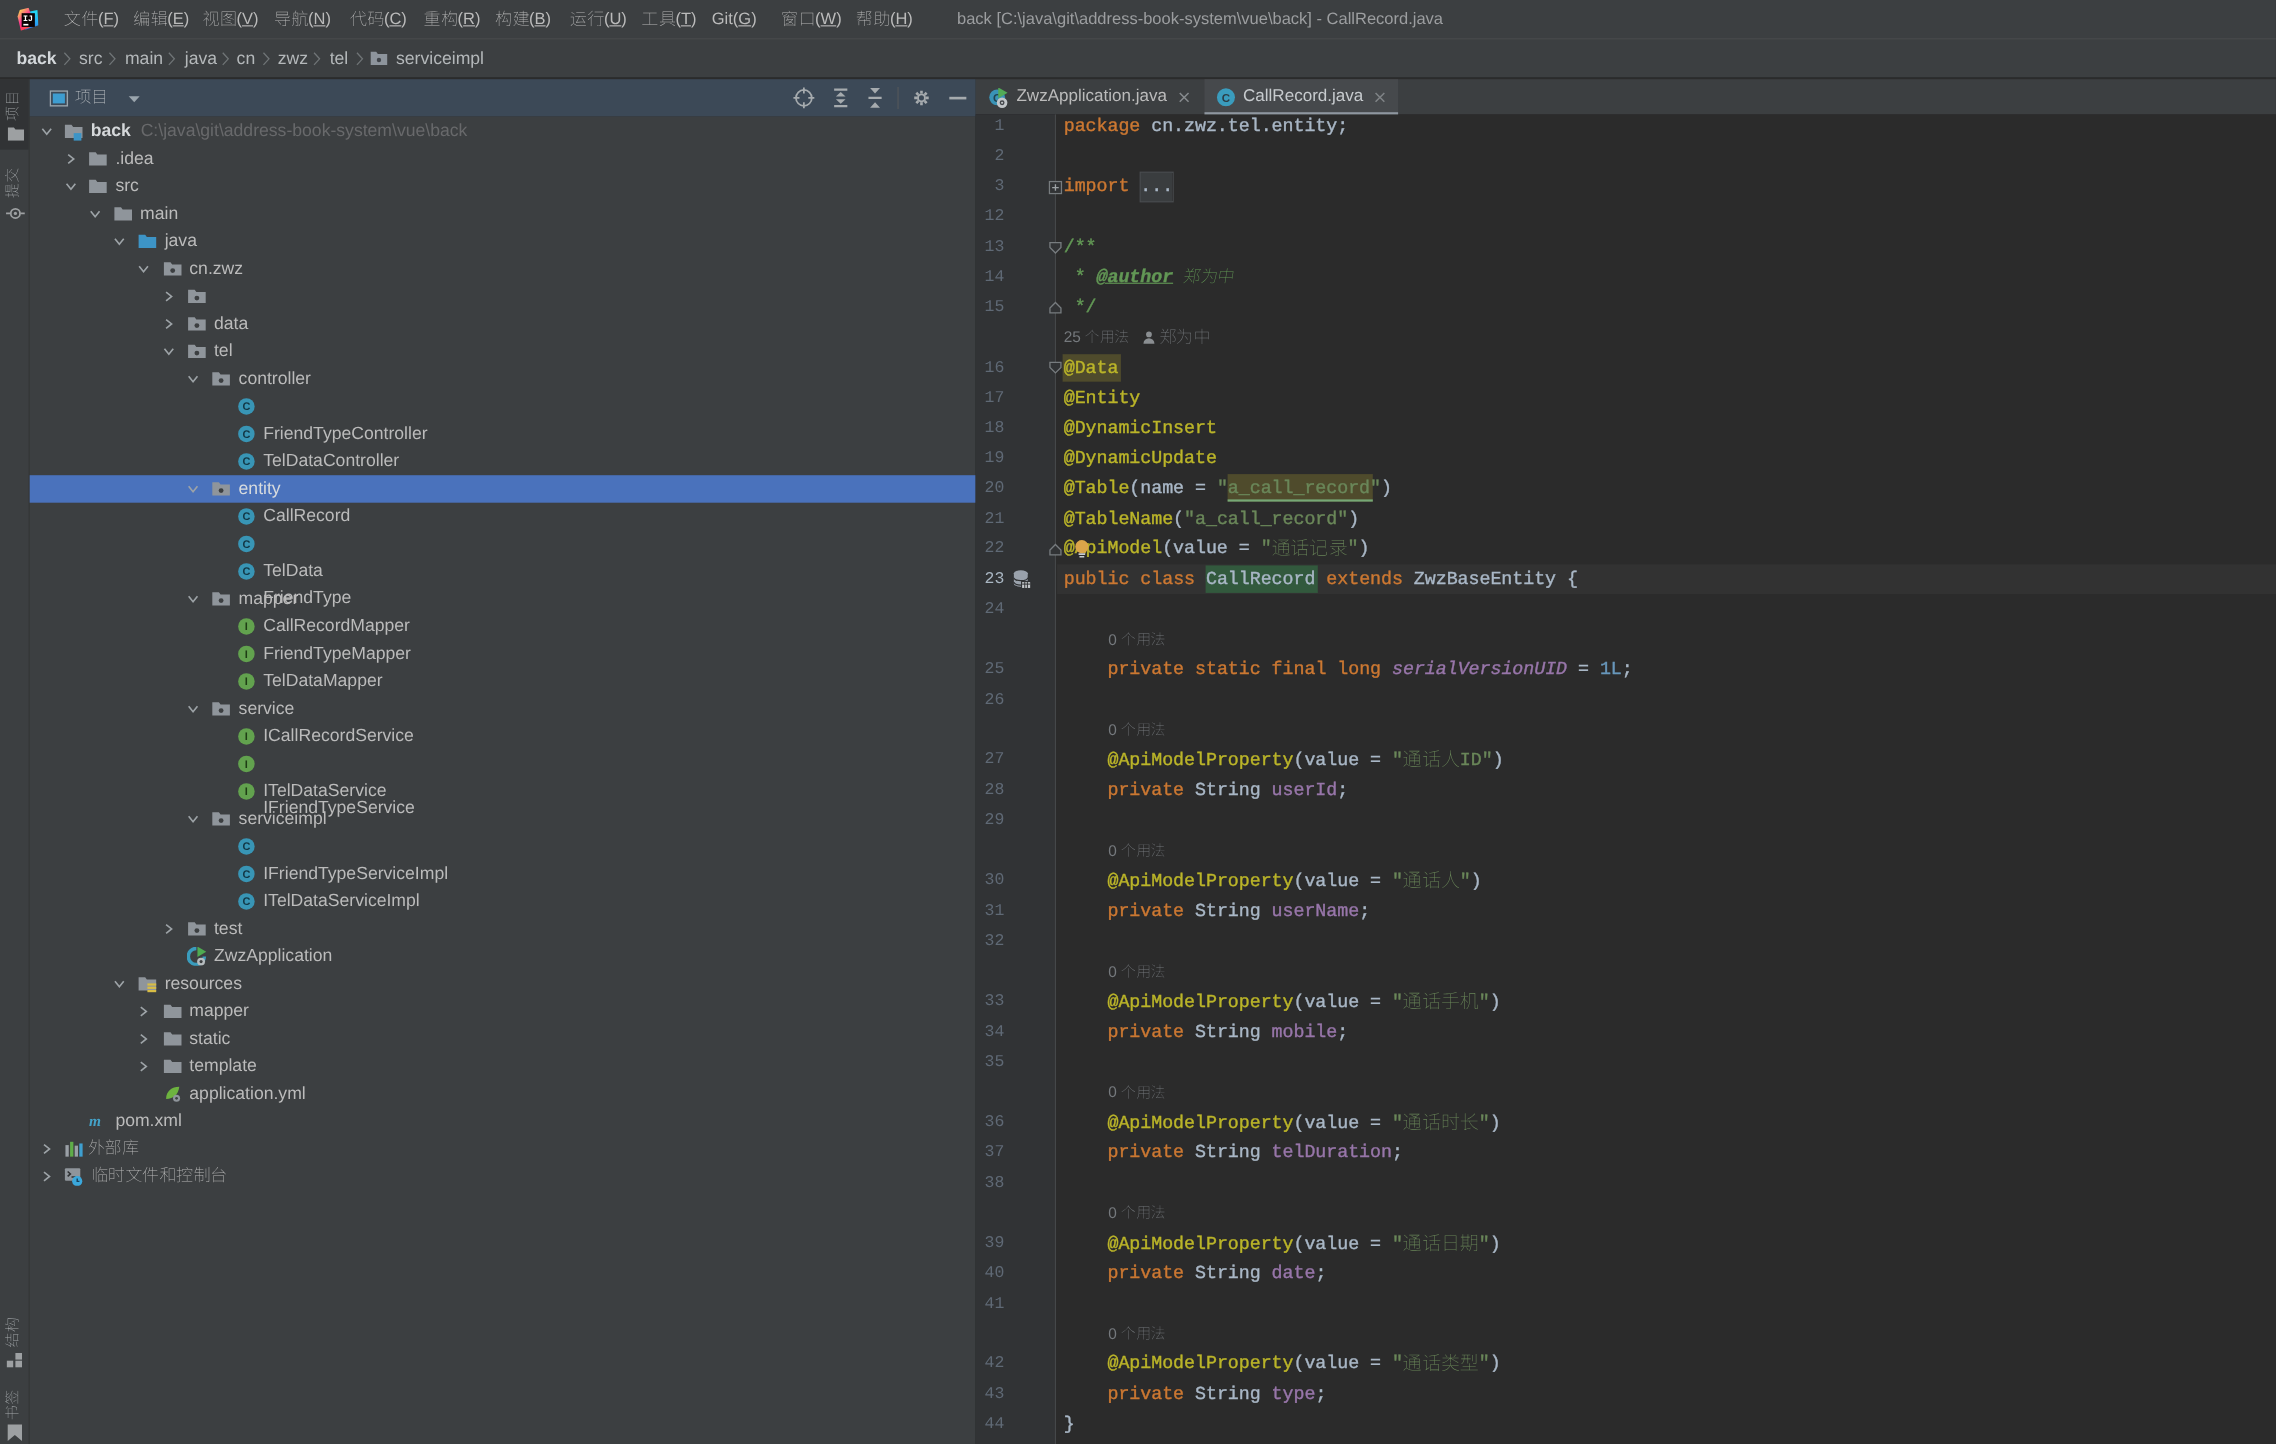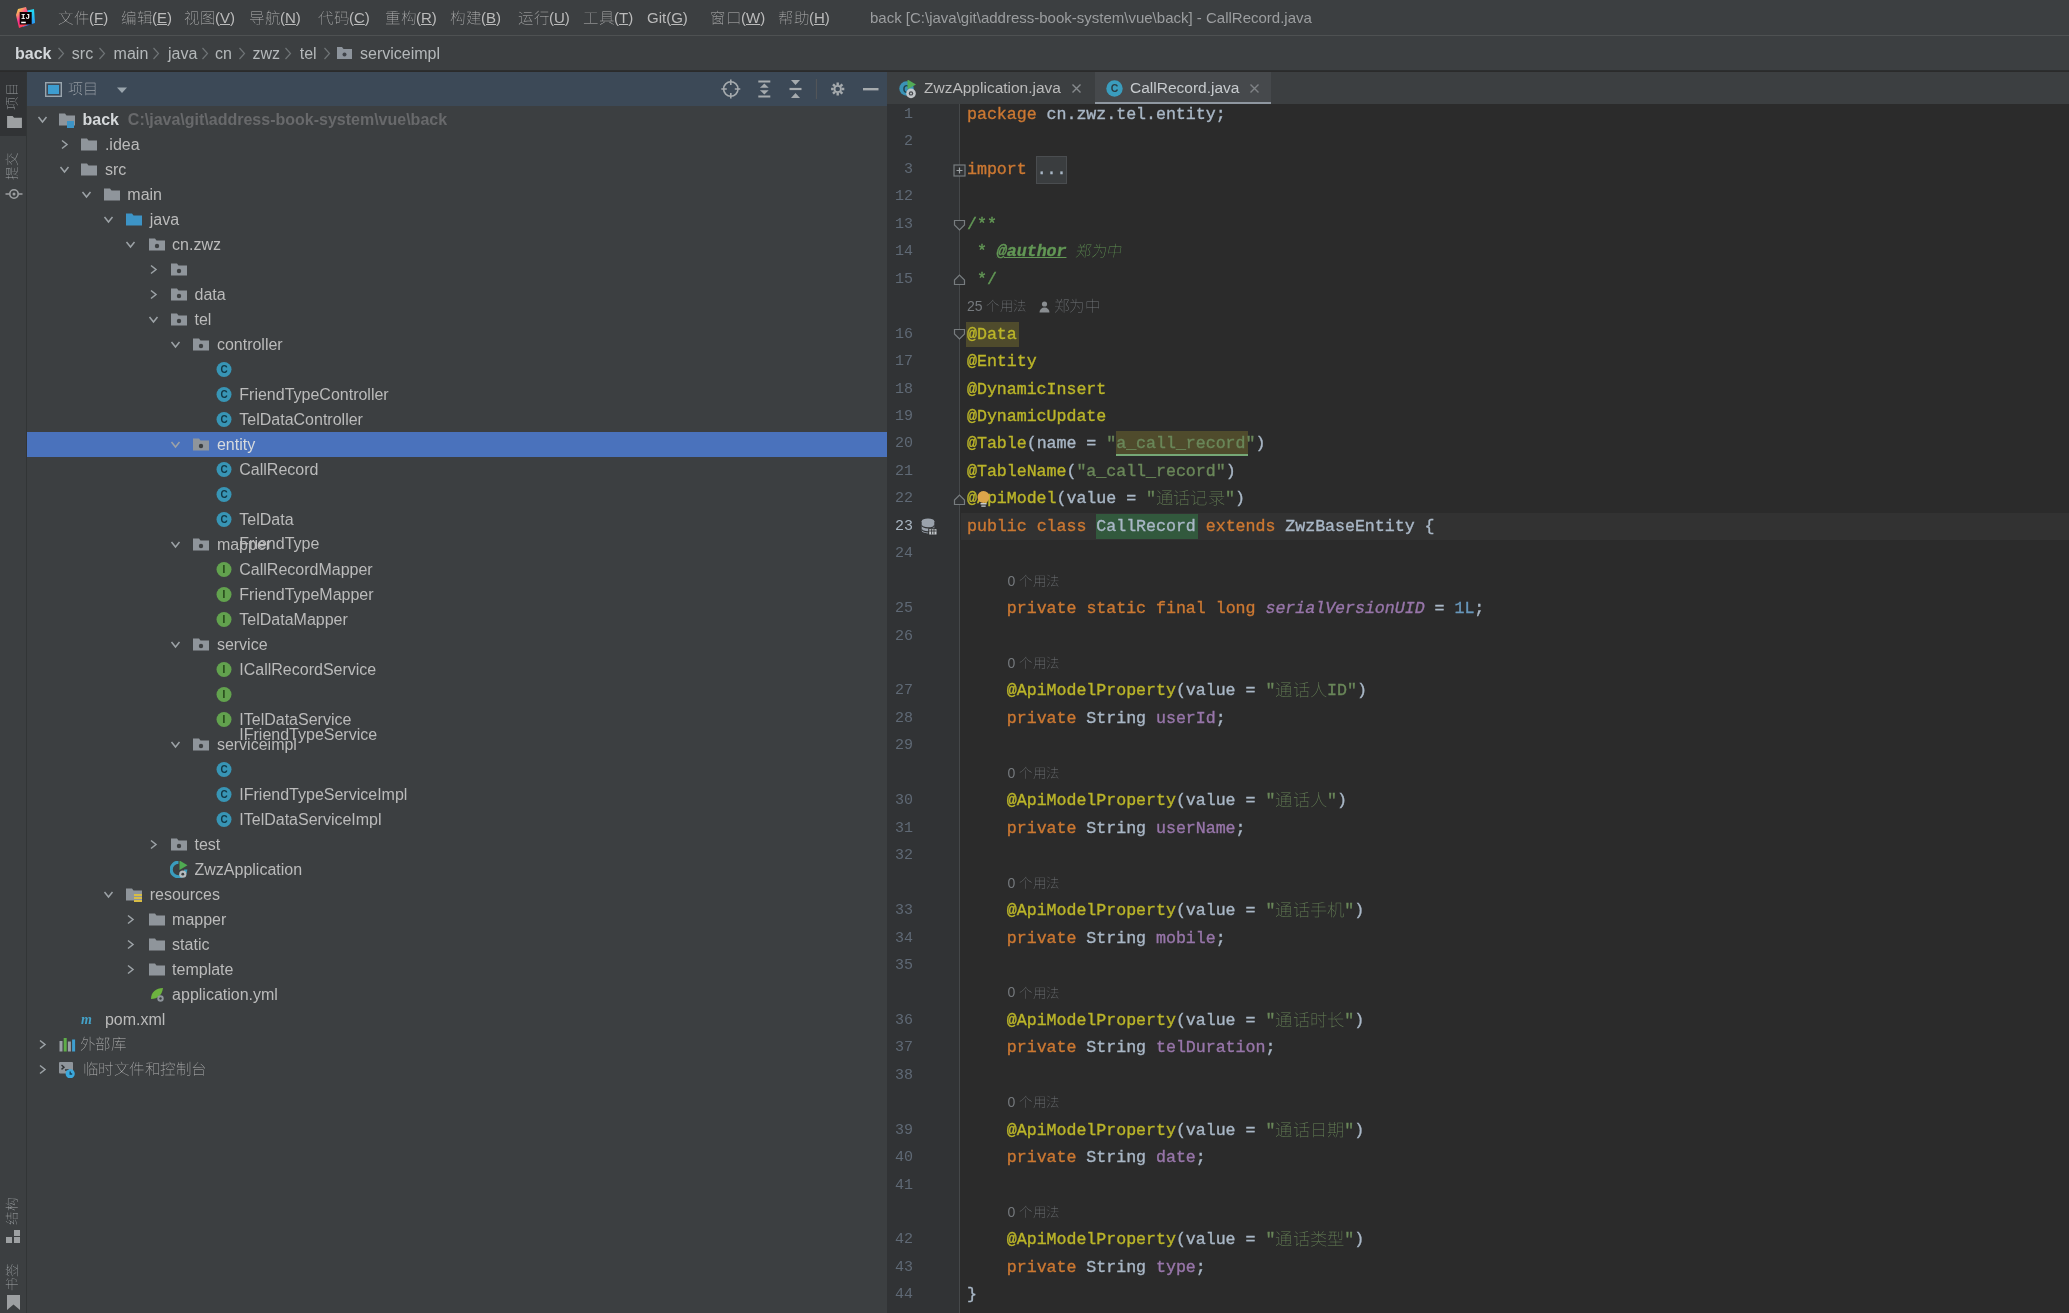--- a/index.html
+++ b/index.html
@@ -388,21 +388,21 @@
 </svg>
 </div>
 <div id="ppanel" class="abs">
 <svg class="abs" style="left:9.5px;top:8.5px" width="11" height="9" viewBox="0 0 11 9">
       <path d="M1.5 2 L5.5 7 L9.5 2" stroke="#9da3a7" stroke-width="1.5" fill="none"></path>
     </svg>
     <svg class="abs" style="left:31.0px;top:4.5px" width="18" height="17" viewBox="0 0 18 17">
       <path d="M1 2.5 h6 l1.5 2 h8.5 v10 h-16 z" fill="#8f959b"></path>
       <rect x="9" y="10" width="7" height="7" fill="#3d94c6"></rect>
     </svg>
-    <div class="trow" style="left:55.5px;top:0.5px;font-weight:bold;color:#d5d8da">back<span style="font-weight:bold;color:#68696b">  C:\java\git\address-book-system\vue\back</span></div>
+    <div class="trow" style="left:55.5px;top:0.5px;font-weight:bold;color:#d5d8da">back<span style="font-weight:normal;color:#68696b">  C:\java\git\address-book-system\vue\back</span></div>
 <svg class="abs" style="left:32.7px;top:32.5px" width="9" height="11" viewBox="0 0 9 11">
       <path d="M2 1.5 L7 5.5 L2 9.5" stroke="#9da3a7" stroke-width="1.5" fill="none"></path>
     </svg>
     <svg class="abs" style="left:53.4px;top:29.5px" width="18" height="17" viewBox="0 0 18 17">
       <path d="M1 2.5 h6 l1.5 2 h8.5 v10 h-16 z" fill="#8f959b"></path>
     </svg>
     <div class="trow" style="left:77.9px;top:25.5px;">.idea</div>
 <svg class="abs" style="left:31.7px;top:58.5px" width="11" height="9" viewBox="0 0 11 9">
       <path d="M1.5 2 L5.5 7 L9.5 2" stroke="#9da3a7" stroke-width="1.5" fill="none"></path>
     </svg>

